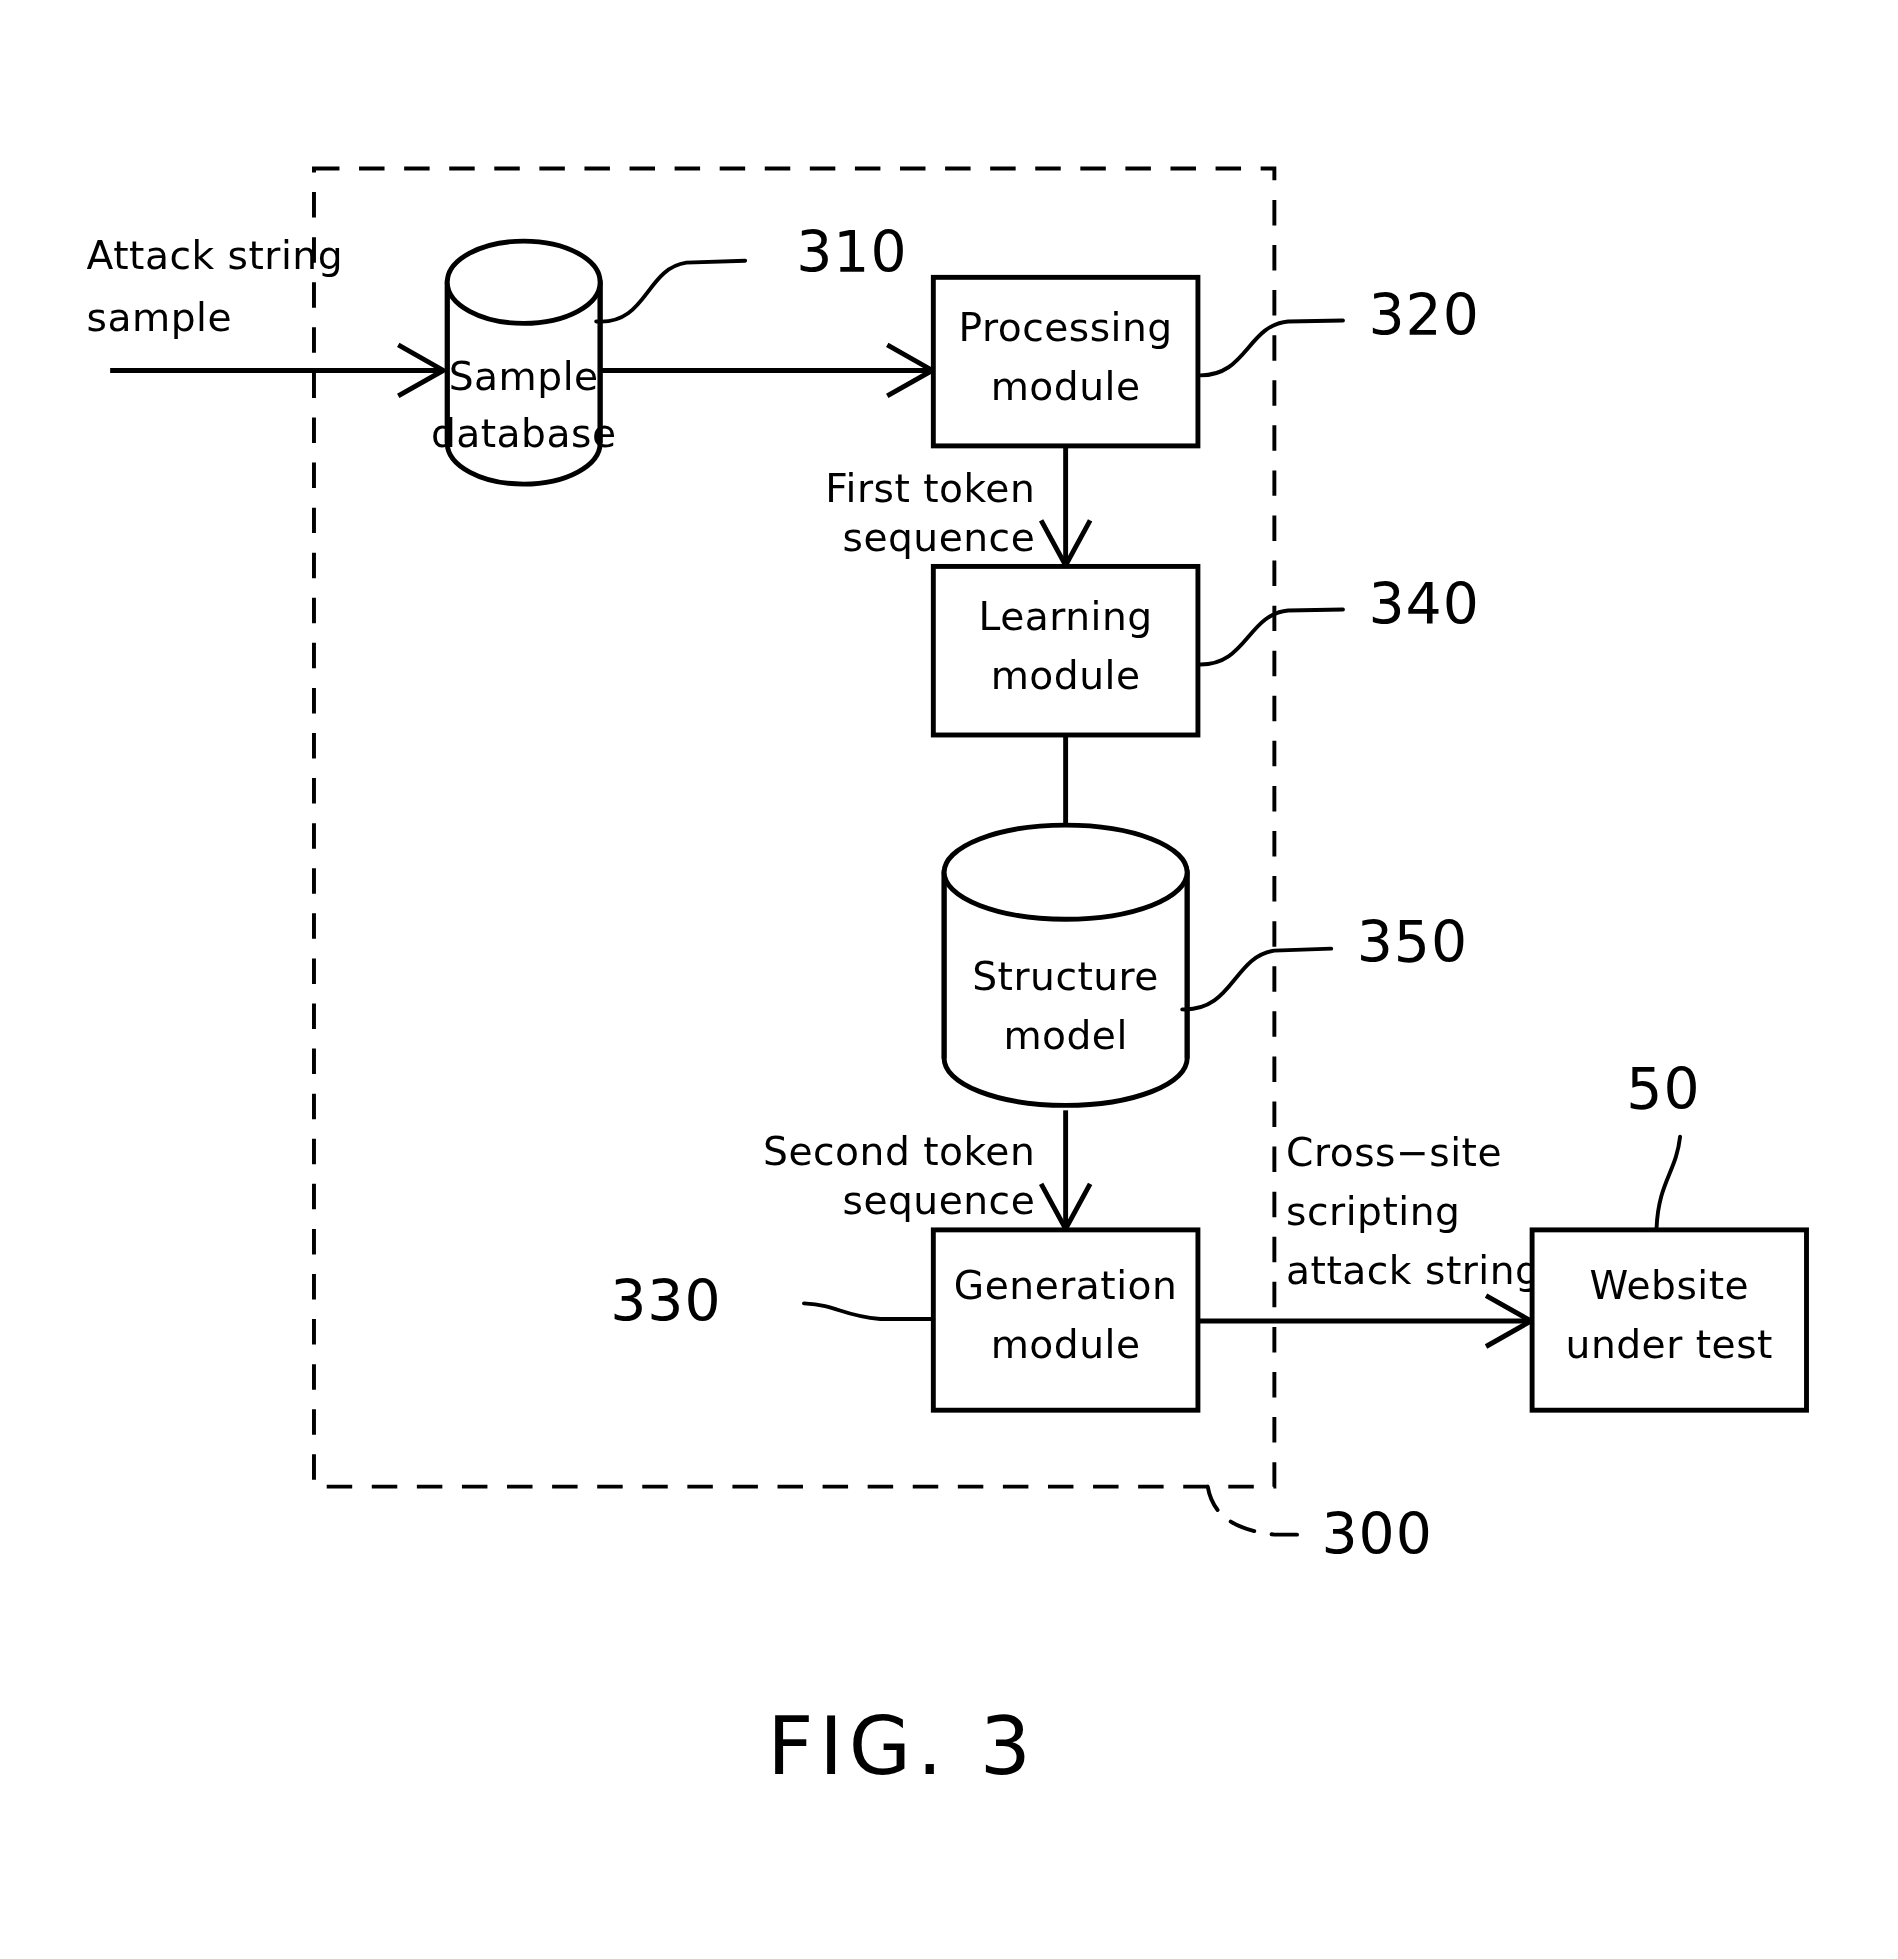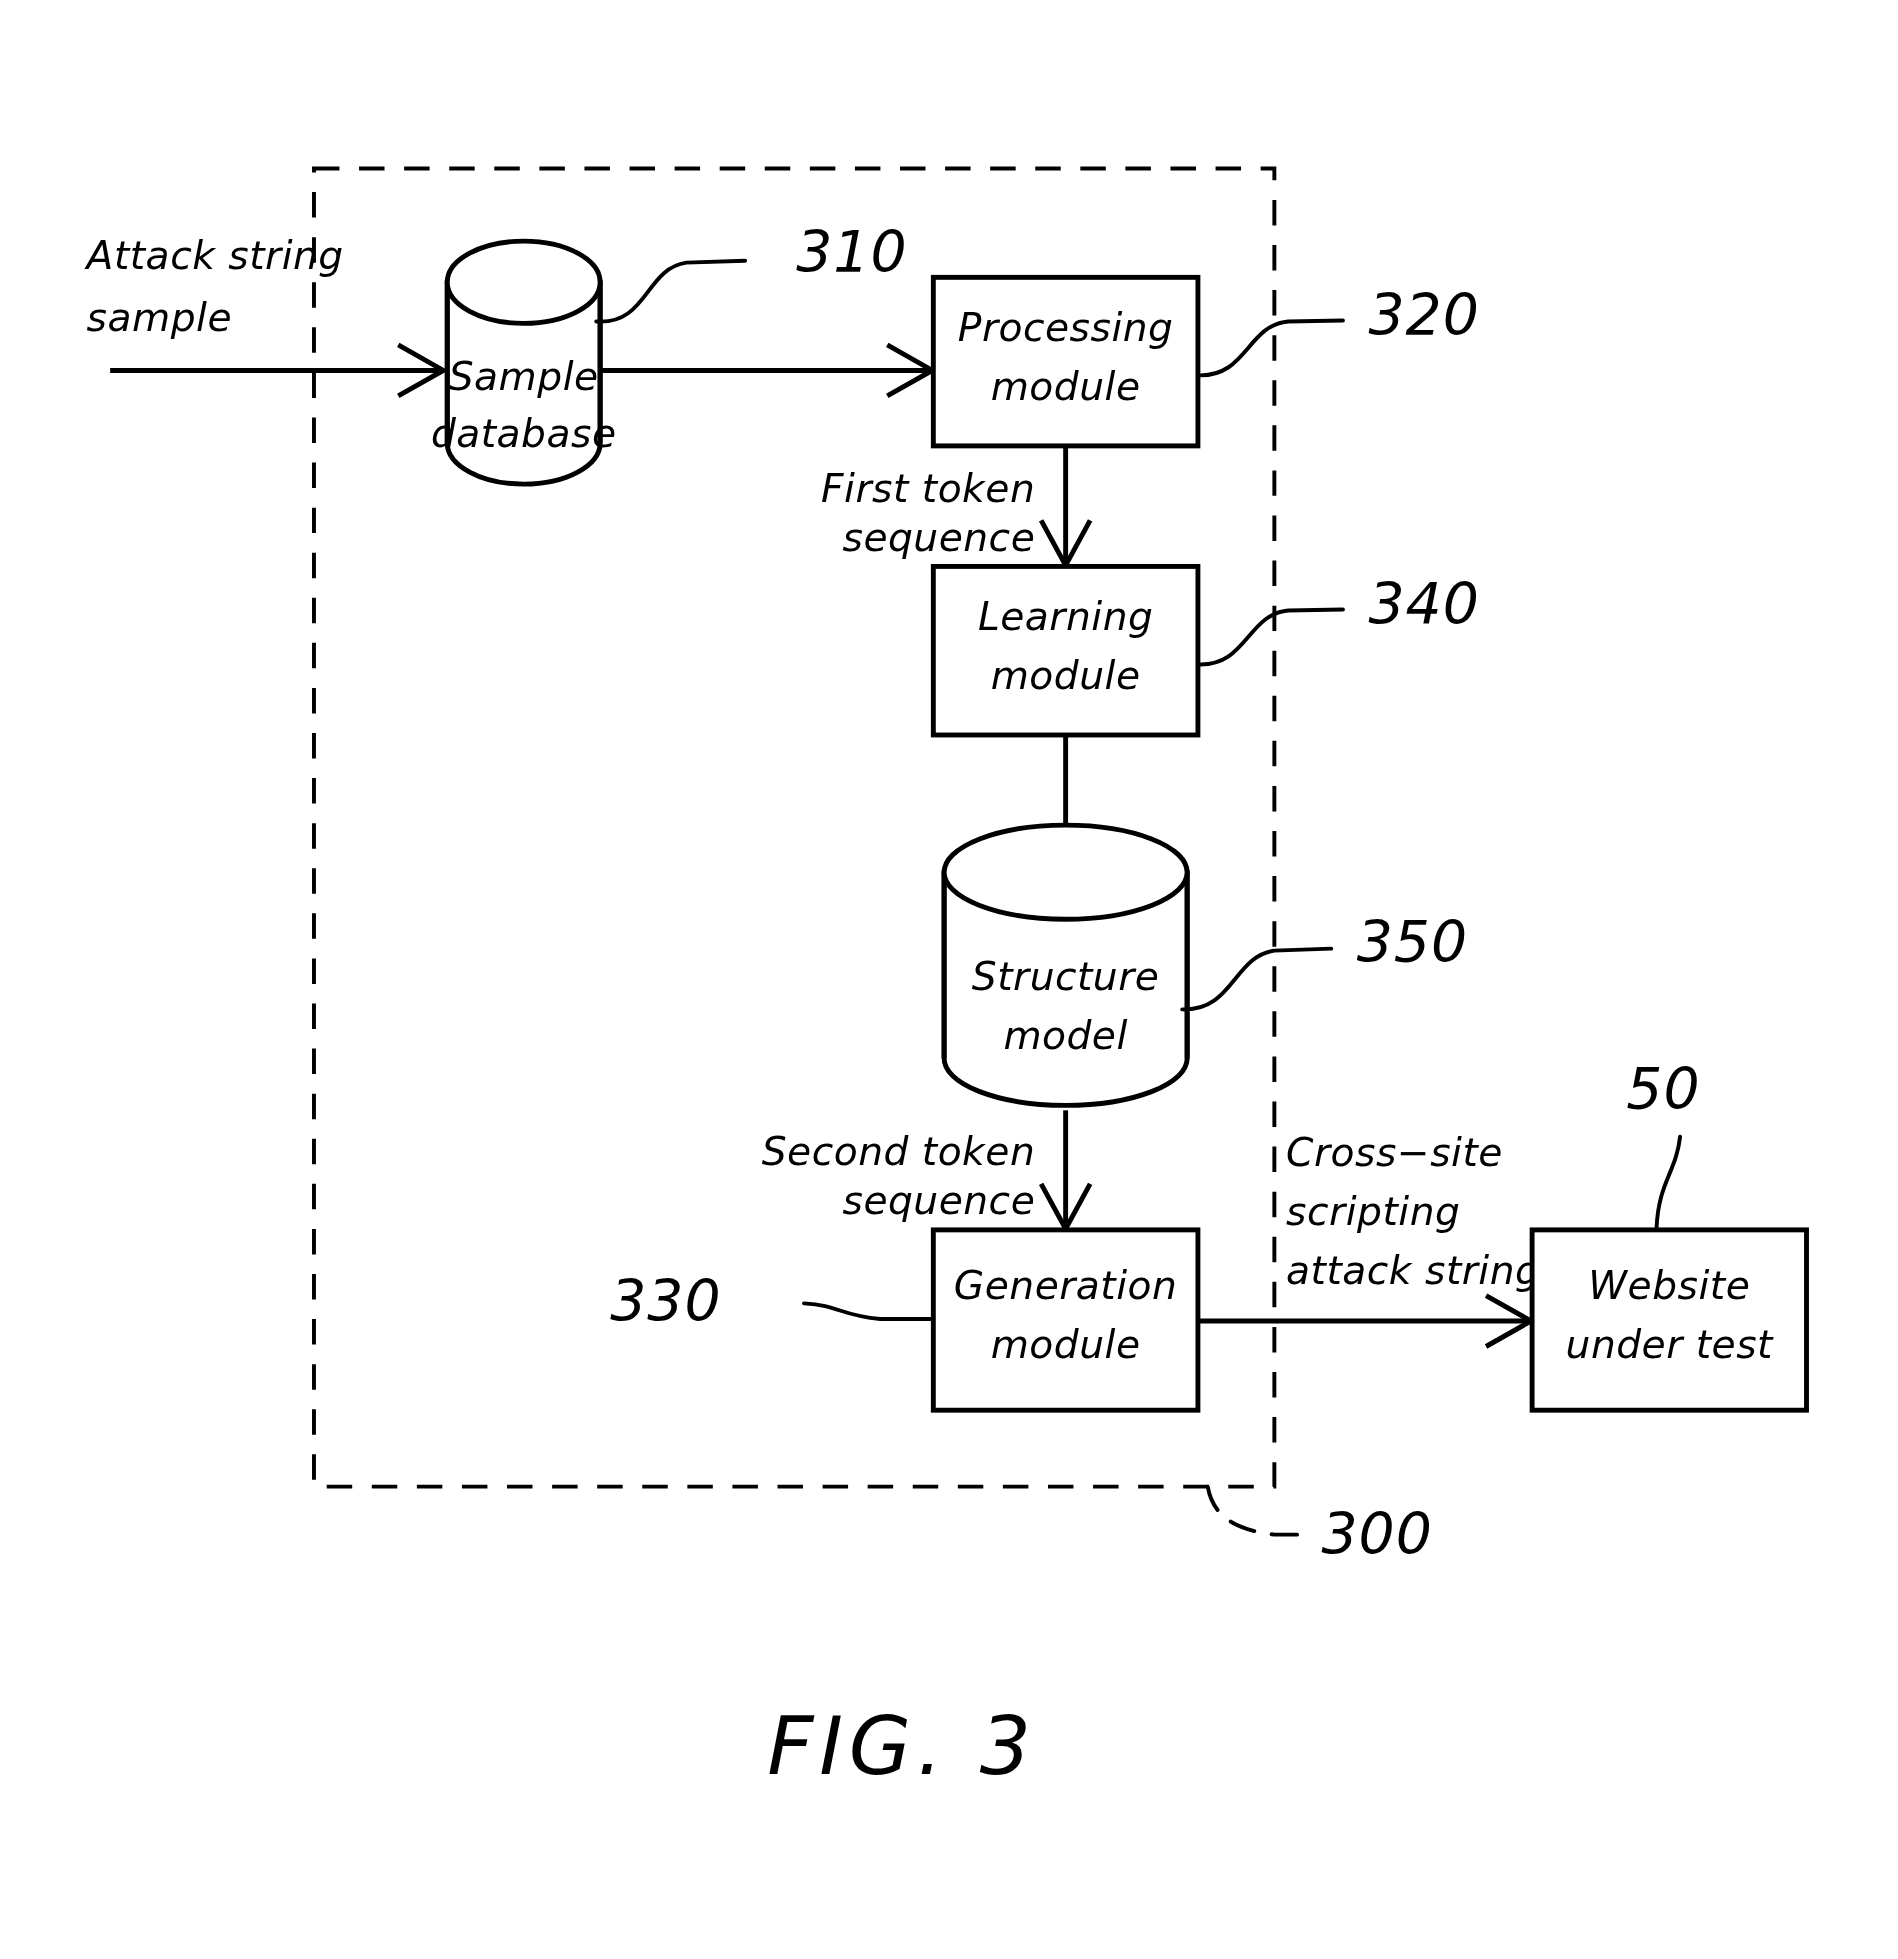--- a/index.html
+++ b/index.html
@@ -13,21 +13,20 @@
     position: relative;
     font-family: "DejaVu Sans", sans-serif;
     overflow: hidden;
   }
   #figure-root {
     position: absolute;
     top: 0;
     left: 0;
     width: 1899px;
     height: 1959px;
-    font-style: italic;
   }
   svg.figure {
     display: block;
     width: 1899px;
     height: 1959px;
   }
   .stroke {
     fill: none;
     stroke: #000000;
     stroke-width: 5;

